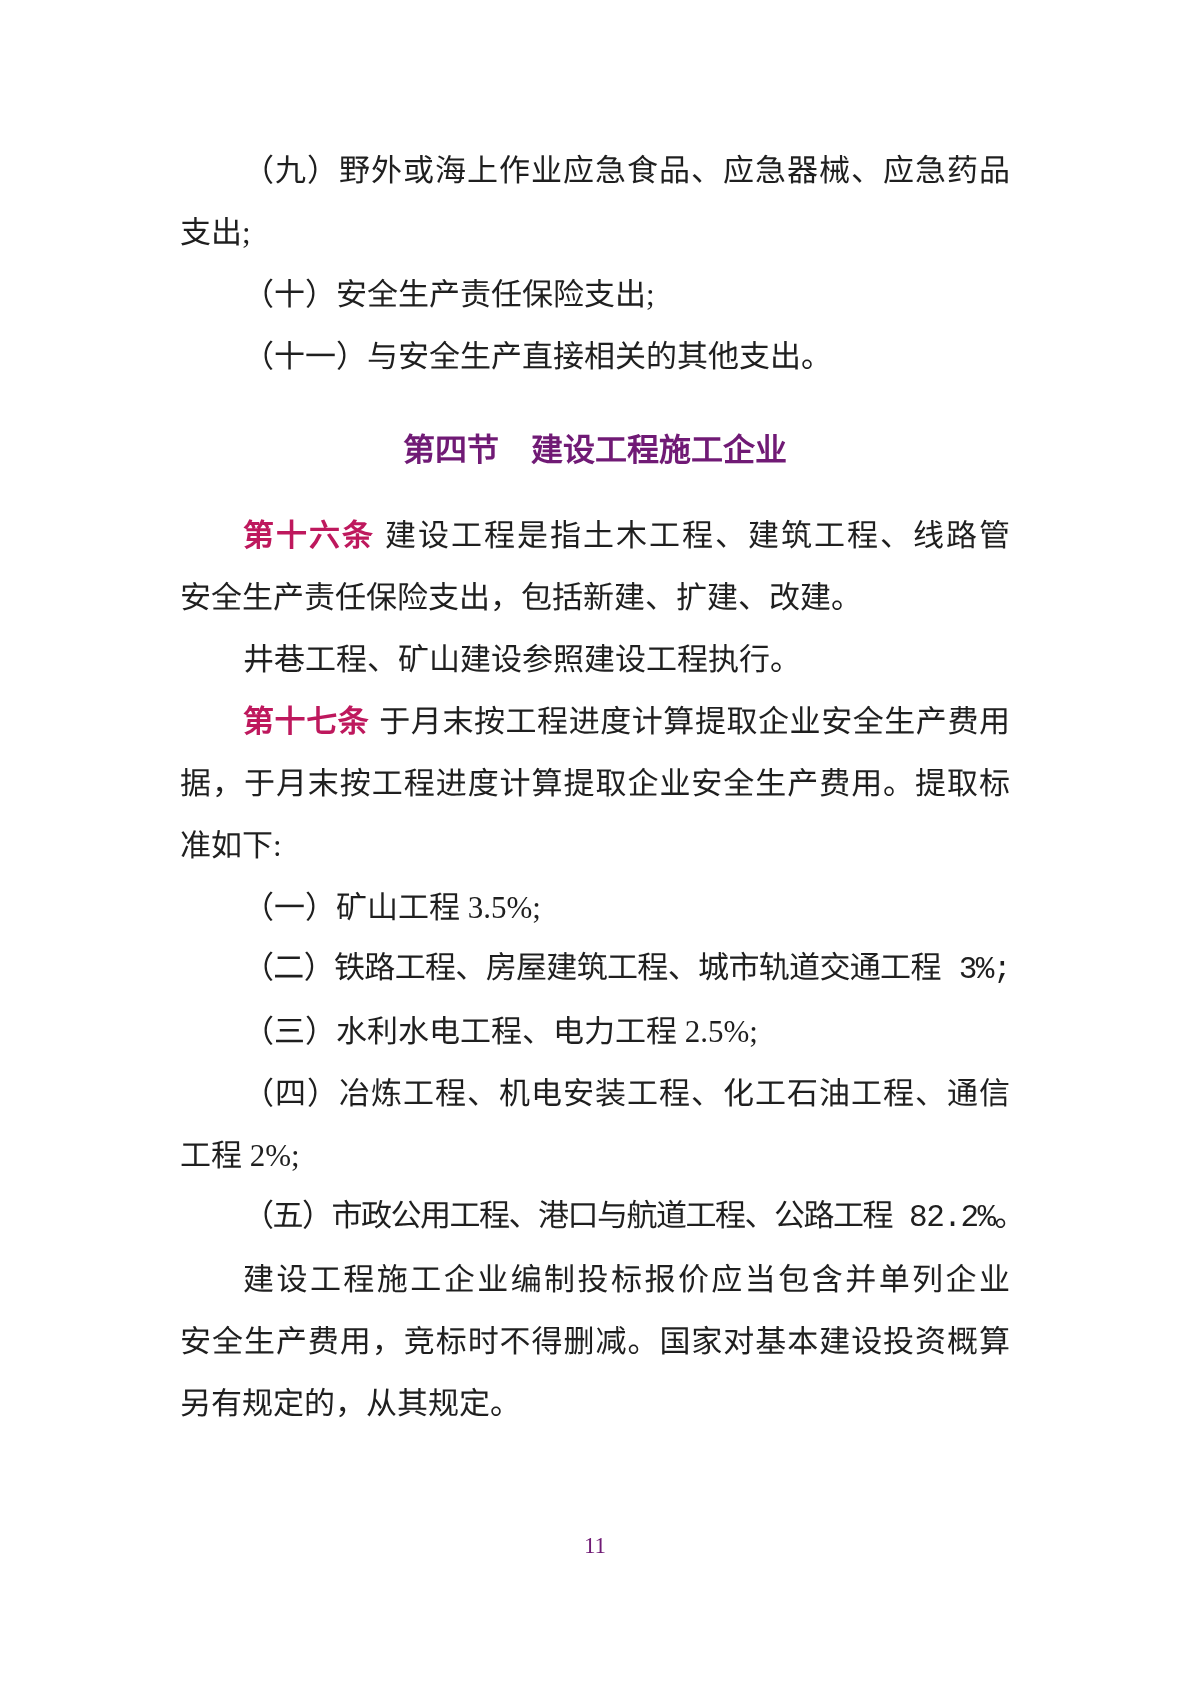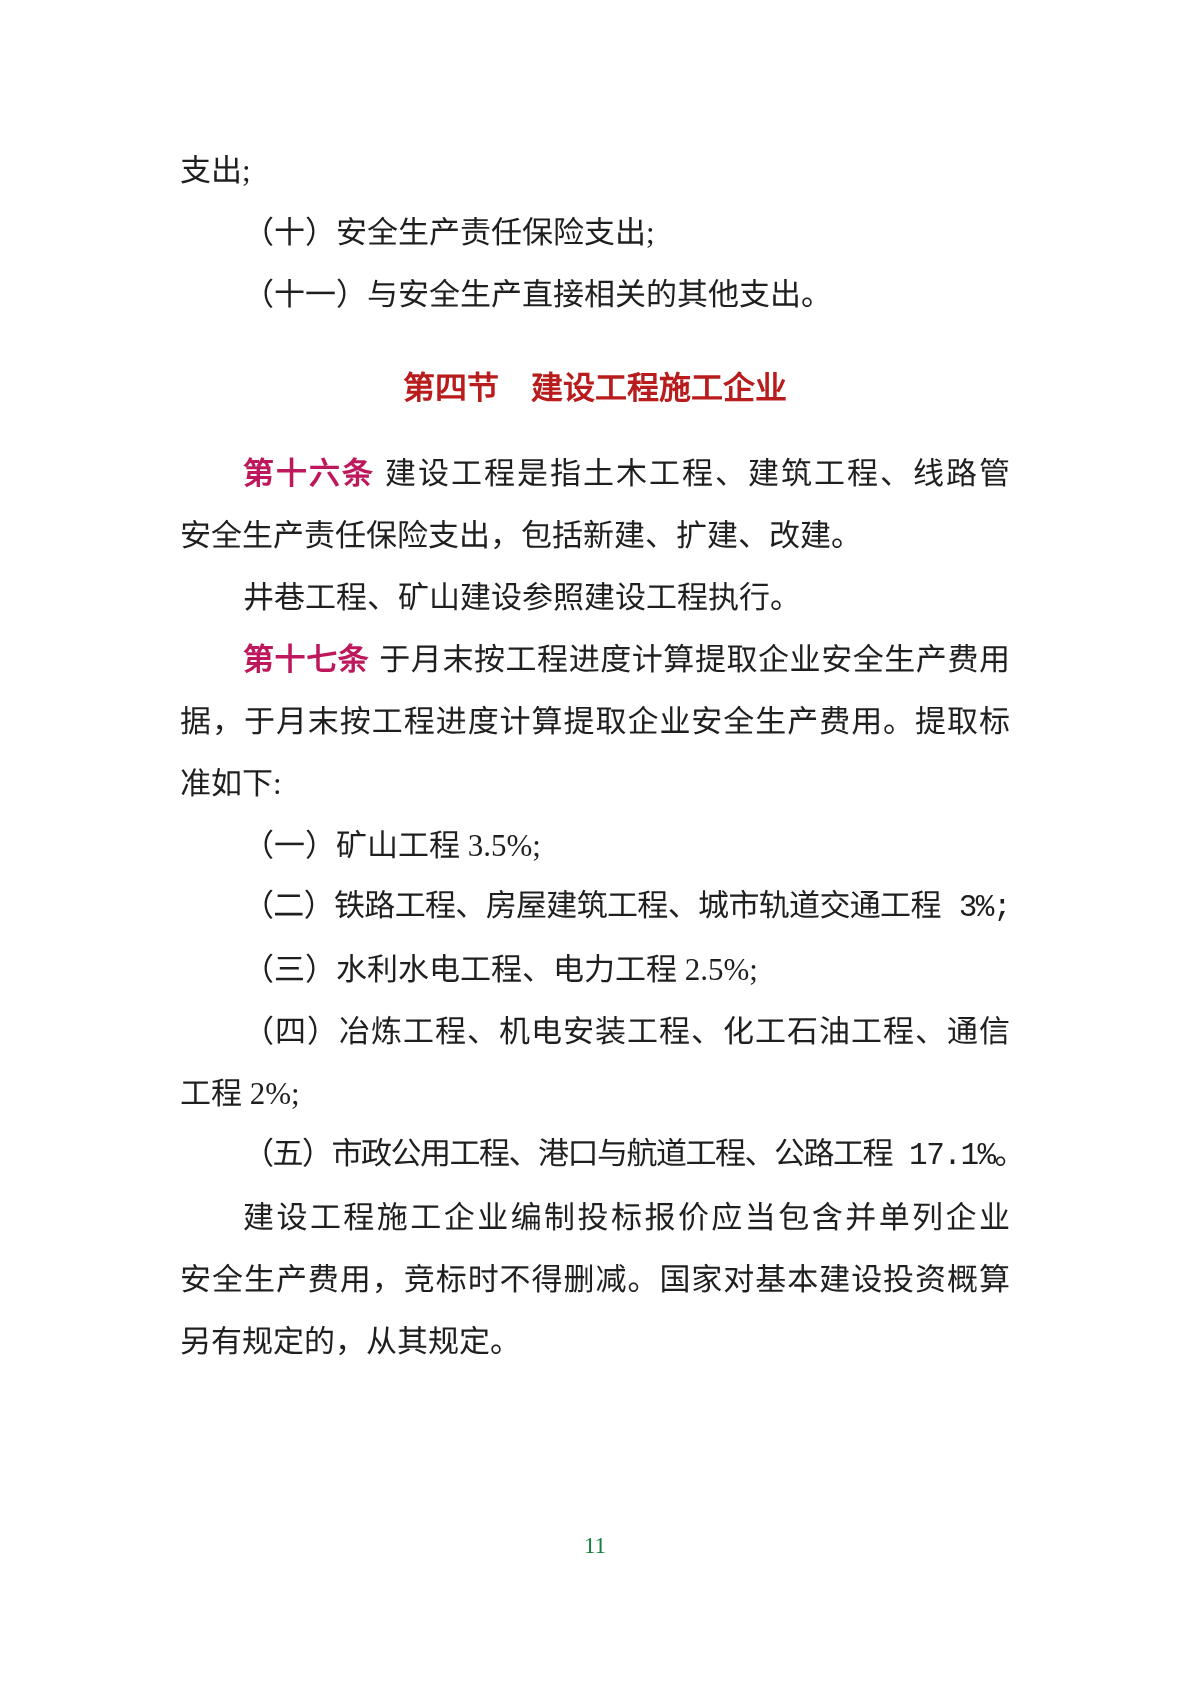--- a/index.html
+++ b/index.html
@@ -43,56 +43,57 @@
   .b {
     font-family: "Liberation Sans", sans-serif;
     font-weight: 700;
     color: #be185d;
     margin-right: 10px;
   }
   .heading {
     text-align: center;
     font-family: Liberation Sans, sans-serif;
     font-weight: 700;
-    color: #b91c1c;
+    color: #701a75;
     font-size: 32px;
     margin-top: 31px;
     margin-bottom: 24px;
     white-space: nowrap;
   }
   .page-number {
     position: absolute;
     left: 0;
     top: 1530px;
     width: 100%;
     text-align: center;
     font-size: 23px;
     line-height: 32px;
-    color: #15803d;
+    color: #701a75;
   }
 </style>
 </head>
 <body>
 
 <div class="page">
   <div class="doc-body">
+      <div class="body-line indent justify"><span>（九）野外或海上作业应急食品、应急器械、应急药品</span></div>
       <div class="body-line"><span>支出;</span></div>
       <div class="body-line indent"><span>（十）安全生产责任保险支出;</span></div>
       <div class="body-line indent"><span>（十一）与安全生产直接相关的其他支出。</span></div>
       <div class="heading"><span>第四节　建设工程施工企业</span></div>
       <div class="body-line indent justify"><span class="b">第十六条</span><span>建设工程是指土木工程、建筑工程、线路管</span></div>
       <div class="body-line"><span>安全生产责任保险支出，包括新建、扩建、改建。</span></div>
       <div class="body-line indent"><span>井巷工程、矿山建设参照建设工程执行。</span></div>
       <div class="body-line indent justify"><span class="b">第十七条</span><span>于月末按工程进度计算提取企业安全生产费用</span></div>
       <div class="body-line justify"><span>据，于月末按工程进度计算提取企业安全生产费用。提取标</span></div>
       <div class="body-line"><span>准如下:</span></div>
       <div class="body-line indent"><span>（一）矿山工程 3.5%;</span></div>
       <div class="body-line indent justify tight"><span>（二）铁路工程、房屋建筑工程、城市轨道交通工程 3%;</span></div>
       <div class="body-line indent"><span>（三）水利水电工程、电力工程 2.5%;</span></div>
       <div class="body-line indent justify"><span>（四）冶炼工程、机电安装工程、化工石油工程、通信</span></div>
       <div class="body-line"><span>工程 2%;</span></div>
-      <div class="body-line indent justify tight"><span>（五）市政公用工程、港口与航道工程、公路工程 17.1%。</span></div>
+      <div class="body-line indent justify tight"><span>（五）市政公用工程、港口与航道工程、公路工程 82.2%。</span></div>
       <div class="body-line indent justify"><span>建设工程施工企业编制投标报价应当包含并单列企业</span></div>
       <div class="body-line justify"><span>安全生产费用，竞标时不得删减。国家对基本建设投资概算</span></div>
       <div class="body-line"><span>另有规定的，从其规定。</span></div>
     </div>
   <div class="page-number">11</div>
 </div>
 
 </body></html>

